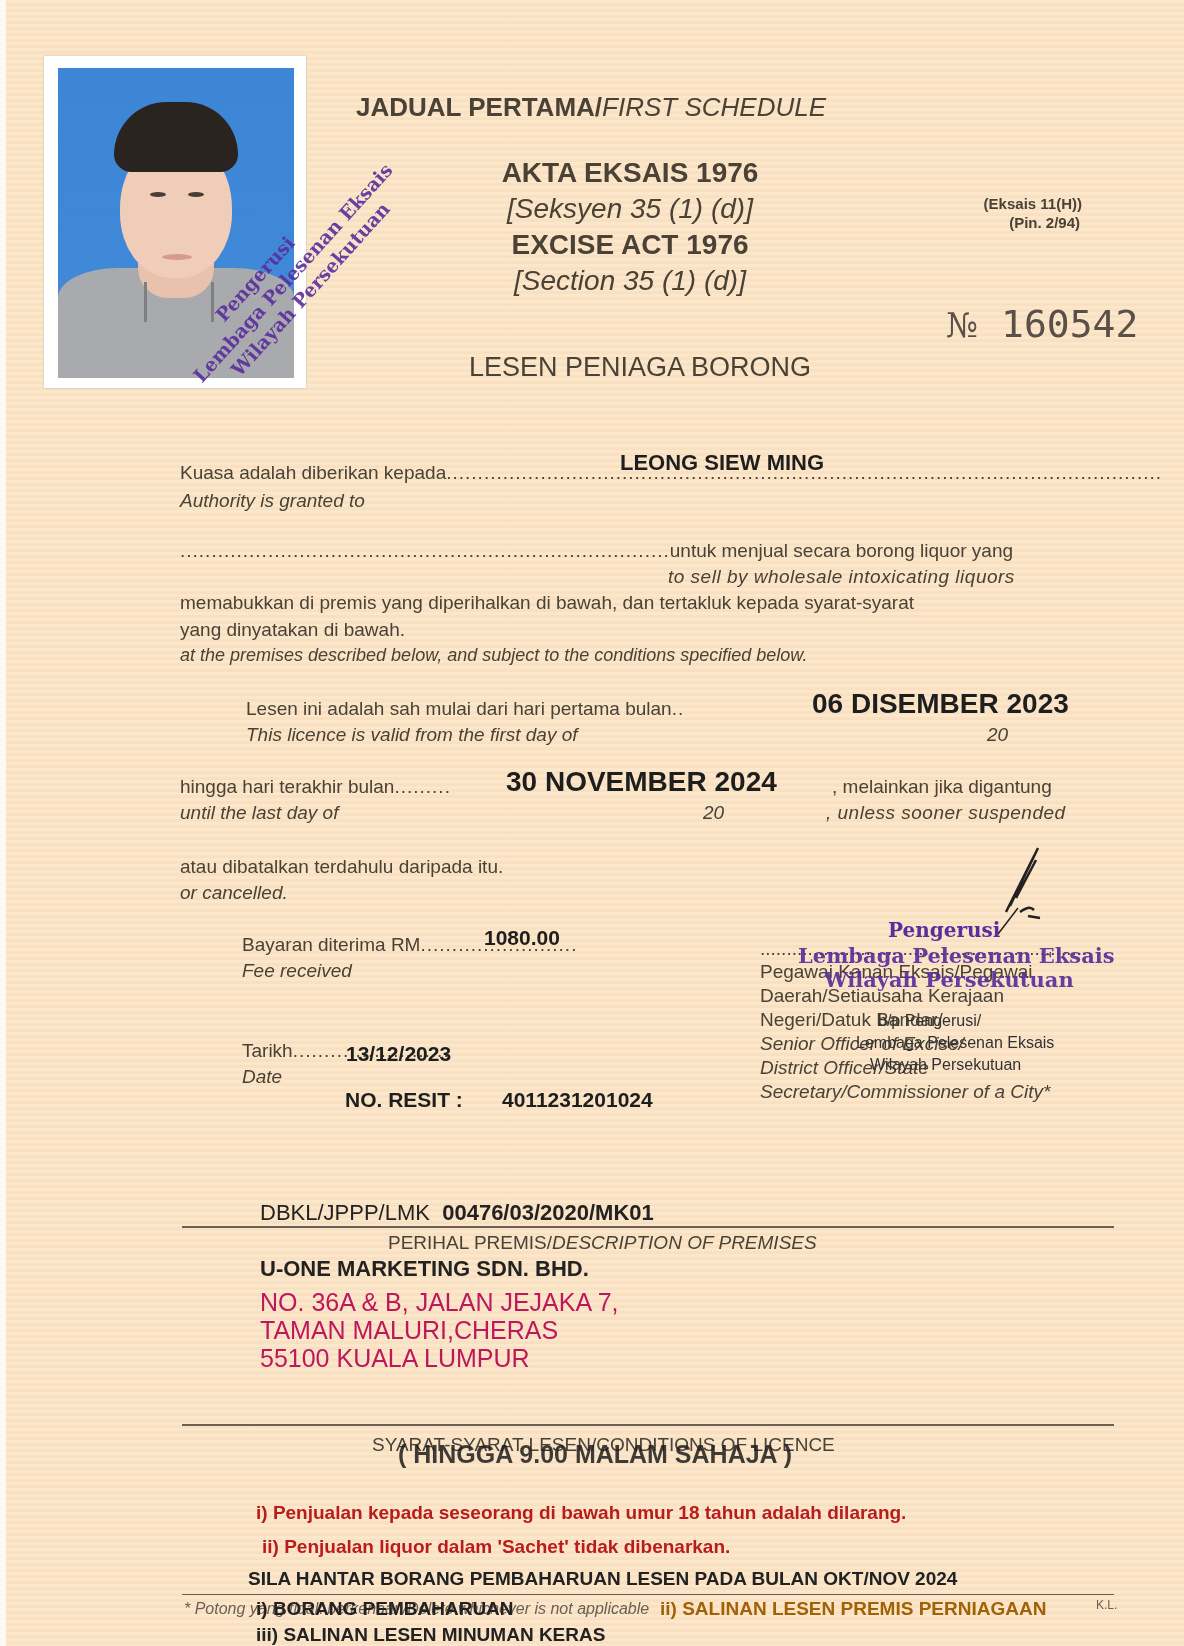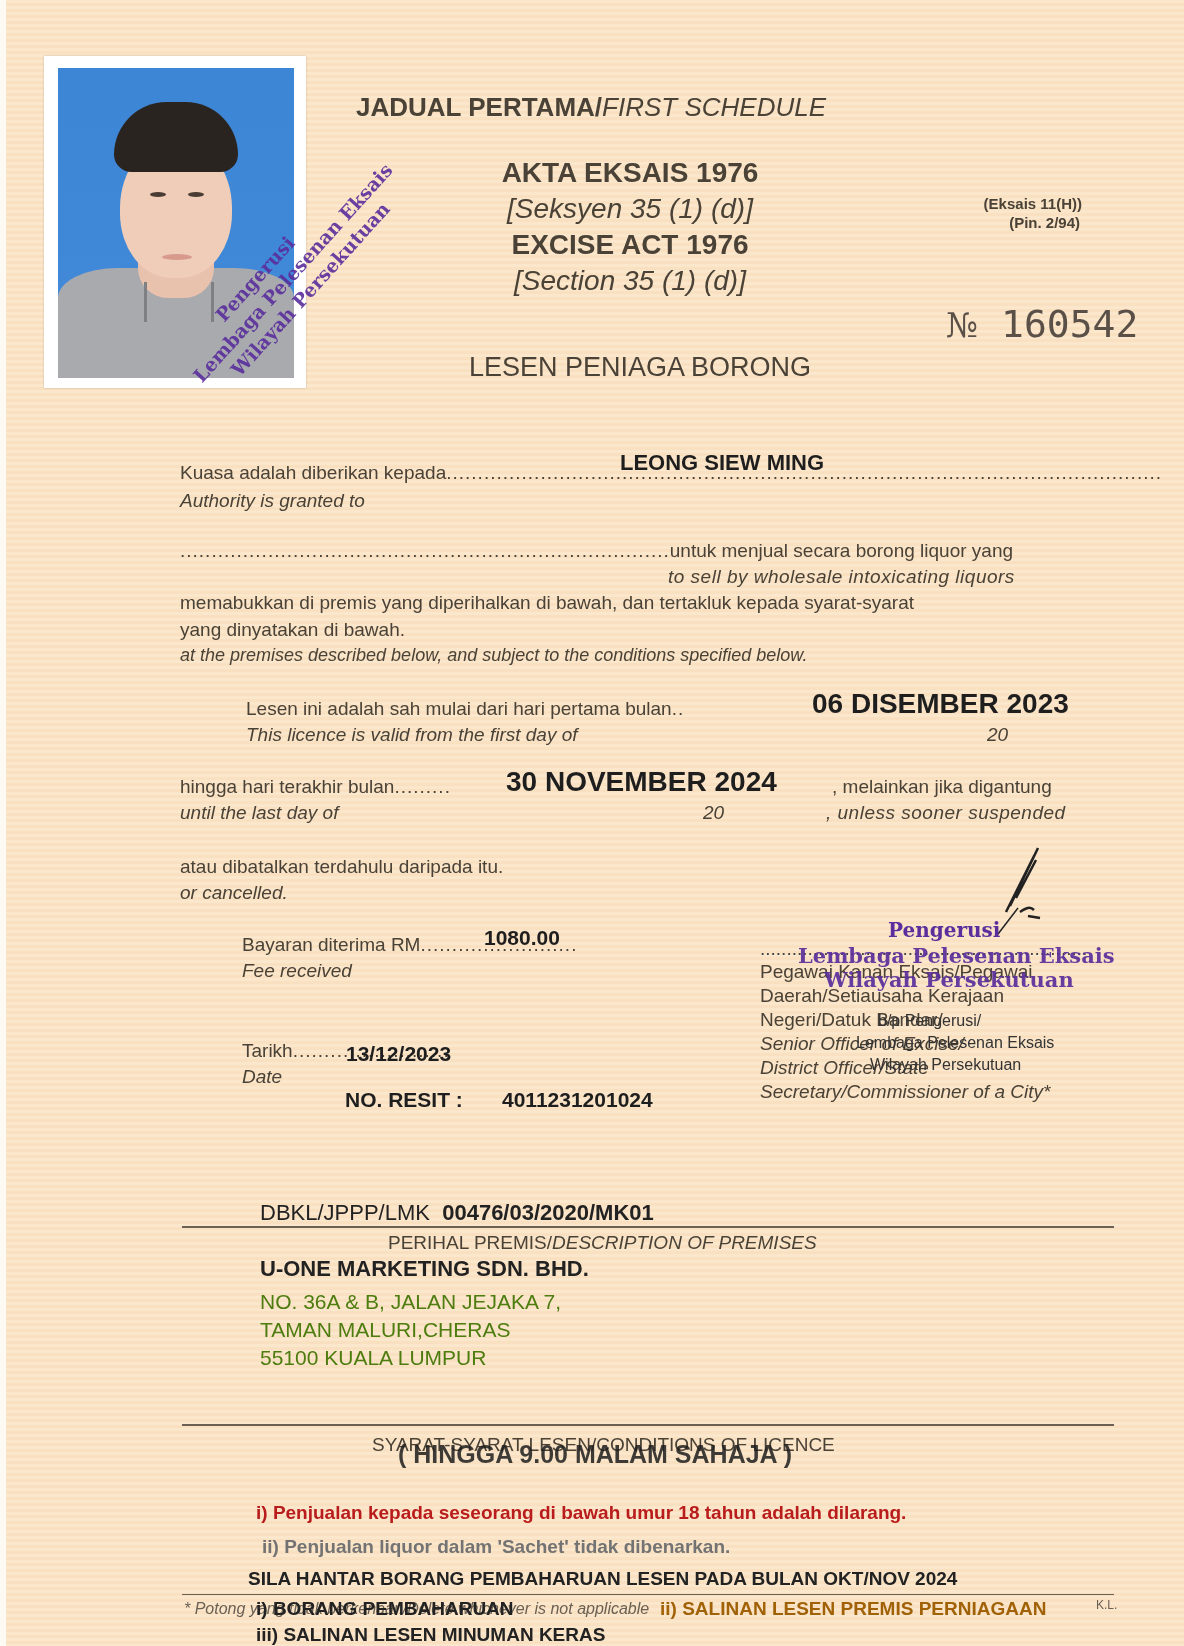--- a/index.html
+++ b/index.html
@@ -144,30 +144,30 @@
 </div>
 
 <div class="abs" style="left:260px;top:1200px;font-size:22px;color:#222;">
   <span>DBKL/JPPP/LMK</span>&nbsp;&nbsp;<span class="bold">00476/03/2020/MK01</span>
 </div>
 <div class="rule" style="left:182px;top:1226px;width:932px;"></div>
 <div class="abs" style="left:388px;top:1232px;font-size:19px;">
   <span>PERIHAL PREMIS/</span><span class="ital">DESCRIPTION OF PREMISES</span>
 </div>
 <div class="abs bold" style="left:260px;top:1256px;font-size:22px;color:#222;">U-ONE MARKETING SDN. BHD.</div>
-<div class="abs" style="left:260px;top:1288px;font-size:21px;line-height:28px;color:#4d7c0f;">
+<div class="abs" style="left:260px;top:1288px;font-size:25px;line-height:28px;color:#be185d;">
   <div>NO. 36A &amp; B, JALAN JEJAKA 7,</div>
   <div>TAMAN MALURI,CHERAS</div>
   <div>55100 KUALA LUMPUR</div>
 </div>
 
 <div class="rule" style="left:182px;top:1424px;width:932px;"></div>
 <div class="abs" style="left:372px;top:1434px;font-size:19px;">SYARAT-SYARAT LESEN/CONDITIONS OF LICENCE</div>
 <div class="abs typed" style="left:398px;top:1440px;font-size:25px;opacity:0.85;">( HINGGA 9.00 MALAM SAHAJA )</div>
 <div class="abs typed" style="left:256px;top:1502px;font-size:19px;color:#b91c1c;">i) Penjualan kepada seseorang di bawah umur 18 tahun adalah dilarang.</div>
-<div class="abs typed" style="left:262px;top:1536px;font-size:19px;color:#737373;">ii) Penjualan liquor dalam 'Sachet' tidak dibenarkan.</div>
+<div class="abs typed" style="left:262px;top:1536px;font-size:19px;color:#b91c1c;">ii) Penjualan liquor dalam 'Sachet' tidak dibenarkan.</div>
 <div class="abs typed" style="left:248px;top:1568px;font-size:19px;color:#222;">SILA HANTAR BORANG PEMBAHARUAN LESEN PADA BULAN OKT/NOV 2024</div>
 <div class="rule" style="left:182px;top:1594px;width:932px;height:1px;"></div>
 <div class="abs ital" style="left:184px;top:1600px;font-size:16px;color:#6a6054;">* Potong yang tidak berkenaan/Delete whichever is not applicable</div>
 <div class="abs" style="left:1096px;top:1598px;font-size:12px;color:#6a6054;">K.L.</div>
 <div class="abs typed" style="left:256px;top:1598px;font-size:19px;color:#222;">i) BORANG PEMBAHARUAN</div>
 <div class="abs typed" style="left:660px;top:1598px;font-size:19px;color:#a16207;">ii) SALINAN LESEN PREMIS PERNIAGAAN</div>
 <div class="abs typed" style="left:256px;top:1624px;font-size:19px;color:#222;">iii) SALINAN LESEN MINUMAN KERAS</div>
 
 </body></html>

